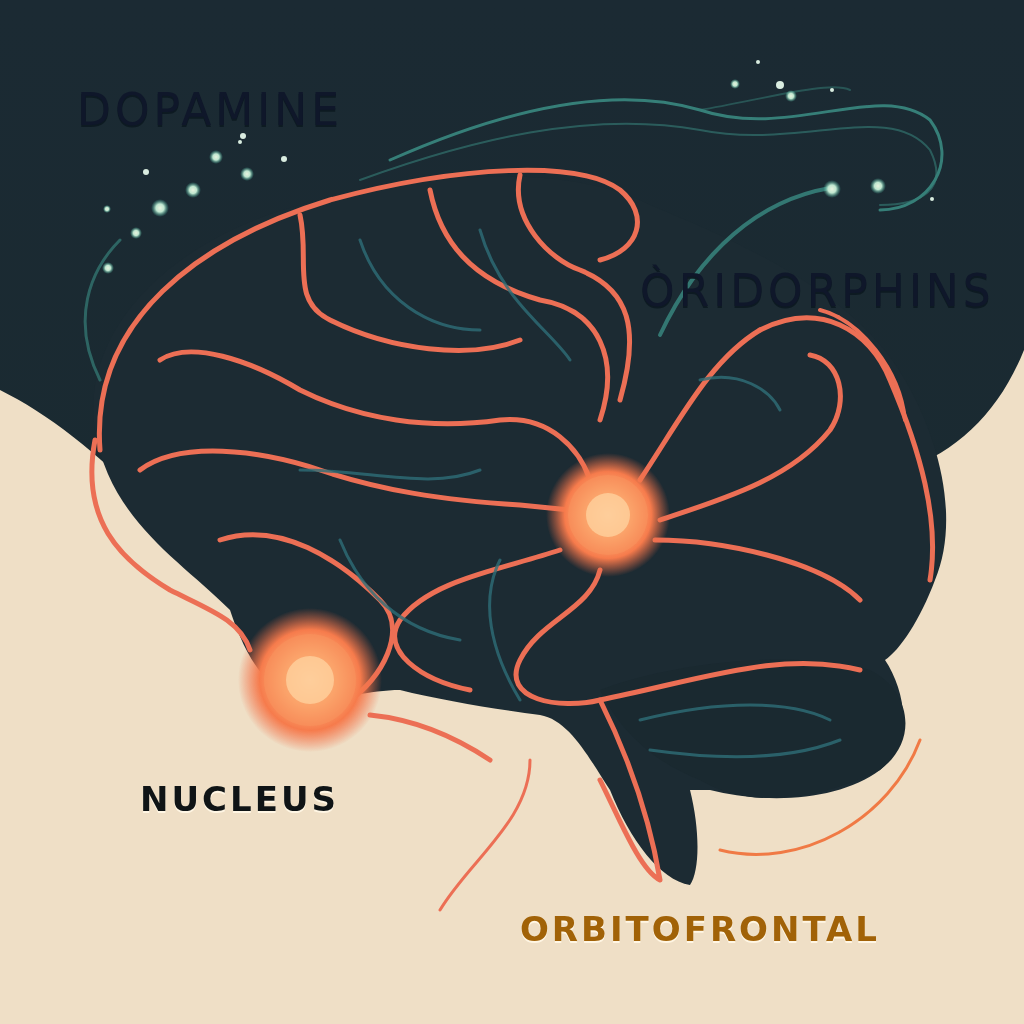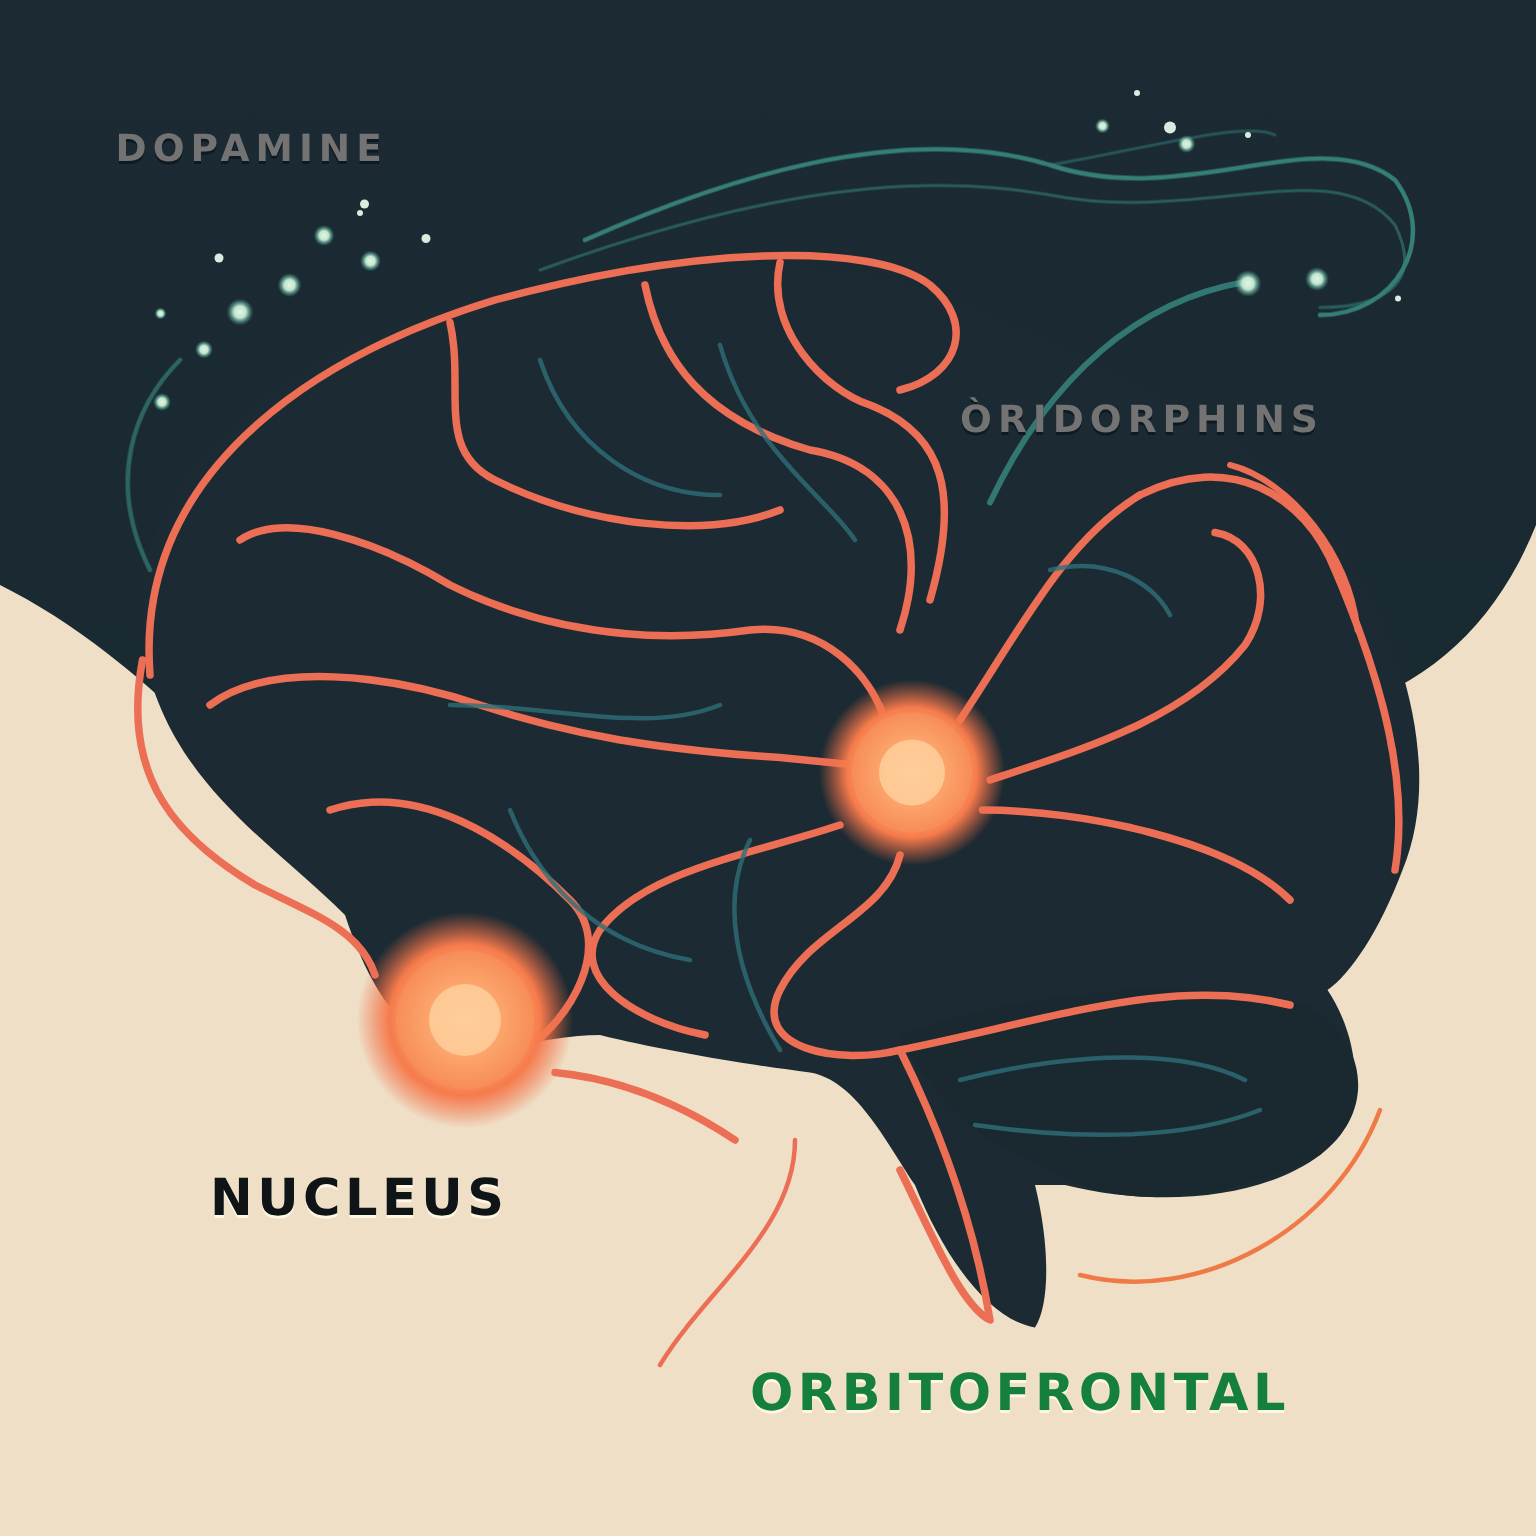--- a/index.html
+++ b/index.html
@@ -1,21 +1,21 @@
 <!DOCTYPE html>
 <html><head>
 <meta charset="utf-8">
 <style>
   html, body { margin:0; padding:0; }
   body { width:1024px; height:1024px; overflow:hidden; background:#efdfc6; position:relative; font-family:"DejaVu Sans", sans-serif; }
   #scene { position:absolute; left:0; top:0; width:1024px; height:1024px; }
   .label { position:absolute; font-family:"DejaVu Sans", sans-serif; font-weight:bold; letter-spacing:3px; text-transform:uppercase; line-height:1.15; }
-  .label.light { color:#737373; text-shadow:0 2px 0 #0d1a22; font-size:25px; font-weight:bold; letter-spacing:4px; }
+  .label.light { color:#0f172a; text-shadow:0 2px 0 #0d1a22; font-size:44px; font-weight:normal; letter-spacing:4px; }
   .label.dark { color:#0f1416; font-size:34px; text-shadow:0 2px 0 #fff6e4; }
-  .label.teal { color:#15803d; font-size:34px; text-shadow:0 2px 0 #fff6e4; text-align:left; }
+  .label.teal { color:#a16207; font-size:34px; text-shadow:0 2px 0 #fff6e4; text-align:center; }
 </style>
 </head>
 <body>
 
 <svg id="scene" viewBox="0 0 1024 1024" xmlns="http://www.w3.org/2000/svg">
   <defs>
     <radialGradient id="glow" cx="50%" cy="50%" r="50%">
       <stop offset="0%" stop-color="#ffe3b5"></stop>
       <stop offset="35%" stop-color="#ffb87a"></stop>
       <stop offset="70%" stop-color="#f67b4c"></stop>

